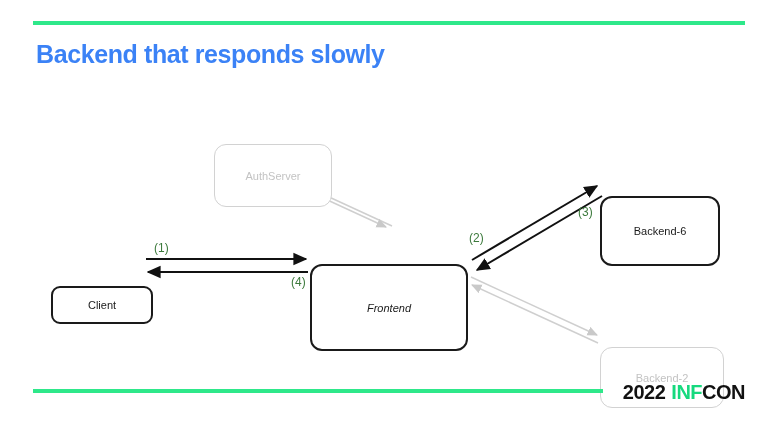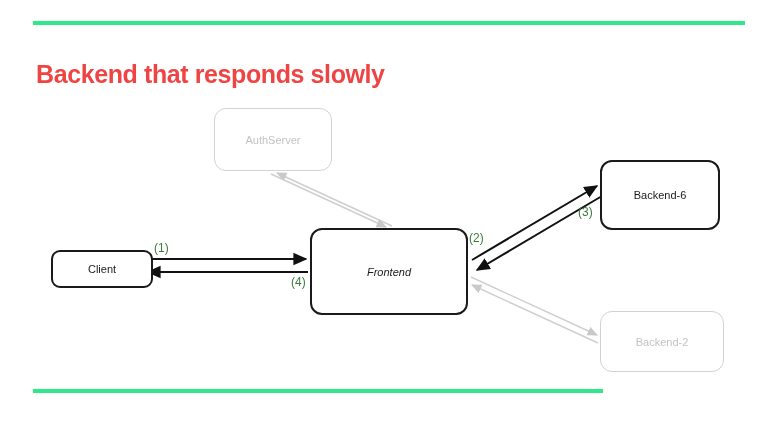--- a/index.html
+++ b/index.html
@@ -30,23 +30,22 @@
   .rule.bottom { top: 389px; width: 570px; }
 
   
   #page-title {
     position: absolute;
     left: 36px;
     top: 40px;
     font-size: 25px;
     font-weight: bold;
     letter-spacing: -0.4px;
-    color: #ef4444;
+    color: #3b82f6;
     white-space: nowrap;
-    margin-top: 20px;
   }
 
   
   #diagram {
     position: absolute;
     left: 0;
     top: 0;
     width: 770px;
     height: 422px;
   }
@@ -55,20 +54,21 @@
   .node {
     position: absolute;
     box-sizing: border-box;
     display: flex;
     align-items: center;
     justify-content: center;
     background: #ffffff;
     border-radius: 12px;
     font-size: 11px;
     text-align: center;
+    margin-top: 36px;
   }
   .node.solid {
     border: 2.1px solid #1a1a1a;
     color: #1a1a1a;
   }
   .node.faded {
     border: 1.6px solid #d2d2d2;
     color: #c3c3c3;
   }
   .node-label { pointer-events: none; }
@@ -166,14 +166,19 @@
     <span class="node-label">Backend-2</span>
   </div>
 
   <div class="step-label" id="step-1" style="color: rgb(60, 122, 60);">(1)</div>
   <div class="step-label" id="step-2" style="color: rgb(60, 122, 60);">(2)</div>
   <div class="step-label" id="step-3" style="color: rgb(60, 122, 60);">(3)</div>
   <div class="step-label" id="step-4" style="color: rgb(60, 122, 60);">(4)</div>
 
   <div class="rule bottom"></div>
 
+  <div id="footer-logo">
+    <span id="logo-year">2022</span>
+    <span id="logo-inf" style="color: rgb(22, 217, 126);">INF</span>
+    <span id="logo-con">CON</span>
+  </div>
 
 </div>
 
 </body></html>

